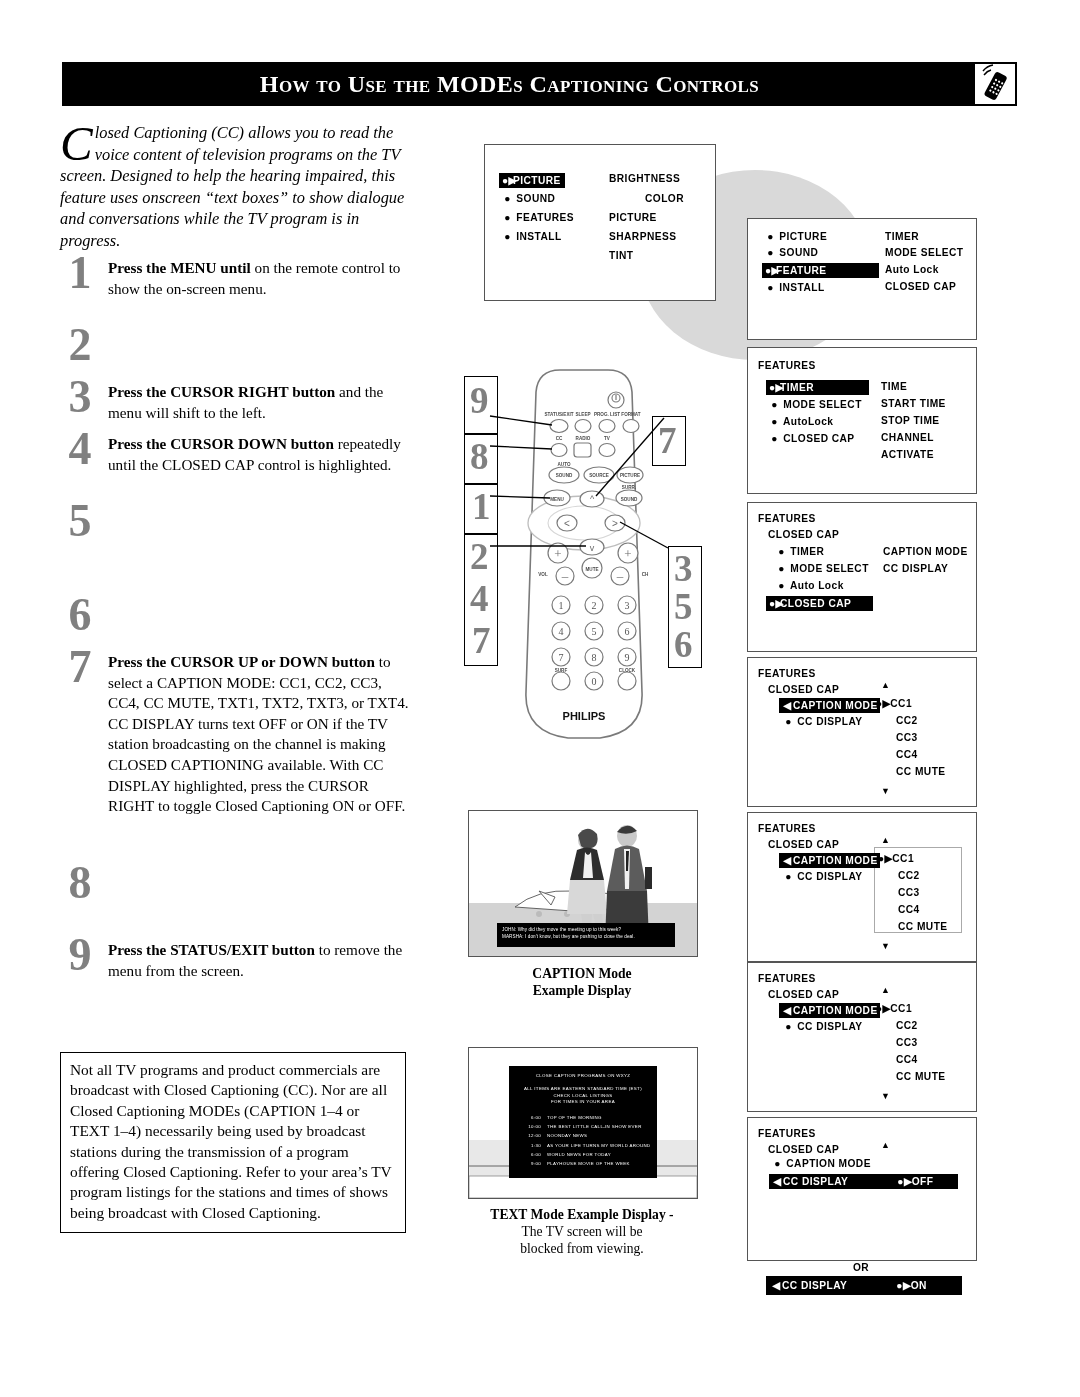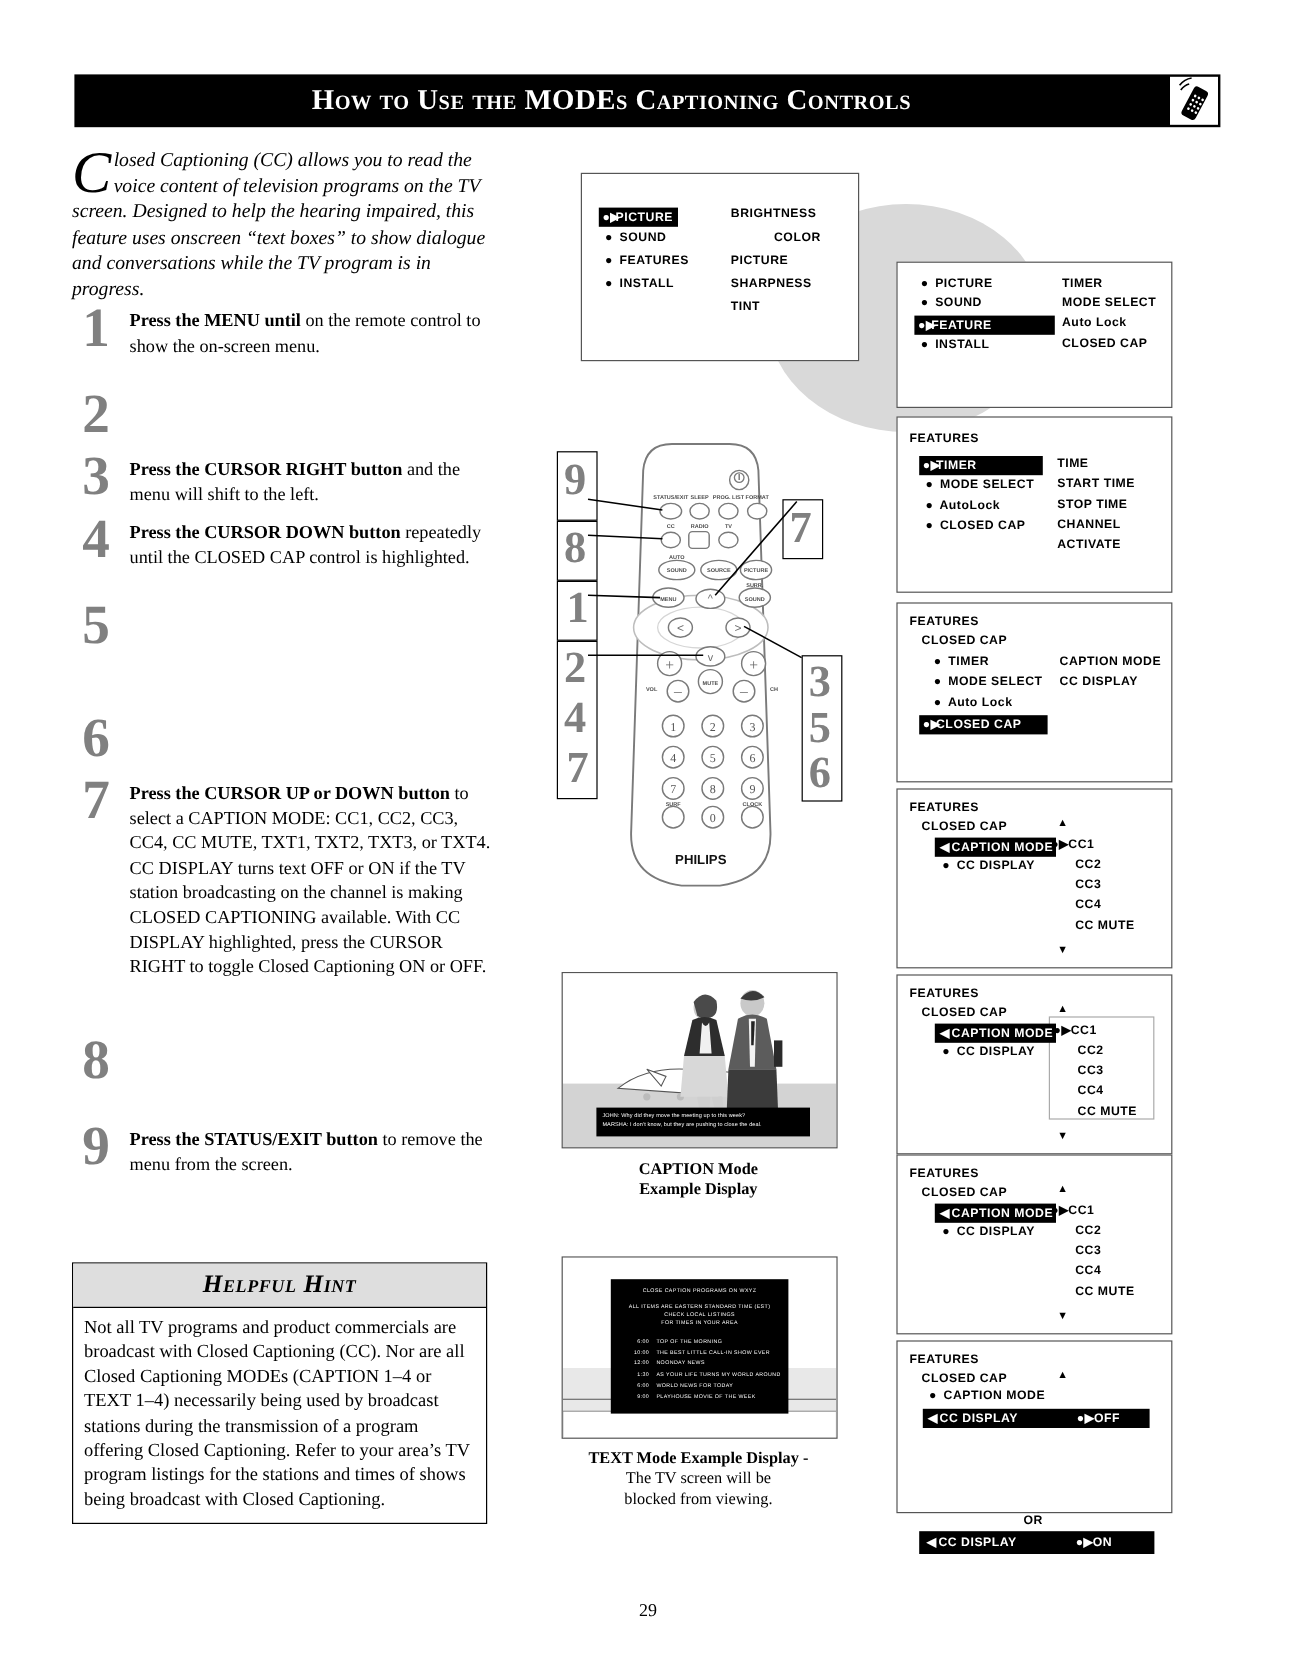--- a/index.html
+++ b/index.html
@@ -142,25 +142,23 @@
       <div class="step-num">8</div>
     </div>
 
     <div class="step" style="min-height:42px">
       <div class="step-num">9</div>
       <div class="step-txt"><b>Press the STATUS/EXIT button</b><span> to remove the menu from the screen.</span></div>
     </div>
   </div>
 
   <div class="hint">
-    <div class="hint-head">Helpful Hint</div>
     <div class="hint-body">Not all TV programs and product commercials are broadcast with Closed Captioning (CC).  Nor are all Closed Captioning MODEs (CAPTION 1–4 or TEXT 1–4) necessarily being used by broadcast stations during the transmission of a program offering Closed Captioning.  Refer to your area’s TV program listings for the stations and times of shows being broadcast with Closed Captioning.</div>
   </div>
 
-  <div class="pageno">29</div>
 
   <div class="bubble" style="left:640px;top:170px;width:230px;height:190px;"></div>
 
   <div class="osd" style="left:484px;top:144px;width:230px;height:155px;">
     <div class="row hl" style="left:14px;top:28px;">
       <span class="bul">●▶</span><span>PICTURE</span>
     </div>
     <div class="row" style="left:17px;top:48px;">
       <span class="bul">●</span> <span>SOUND</span>
     </div>

